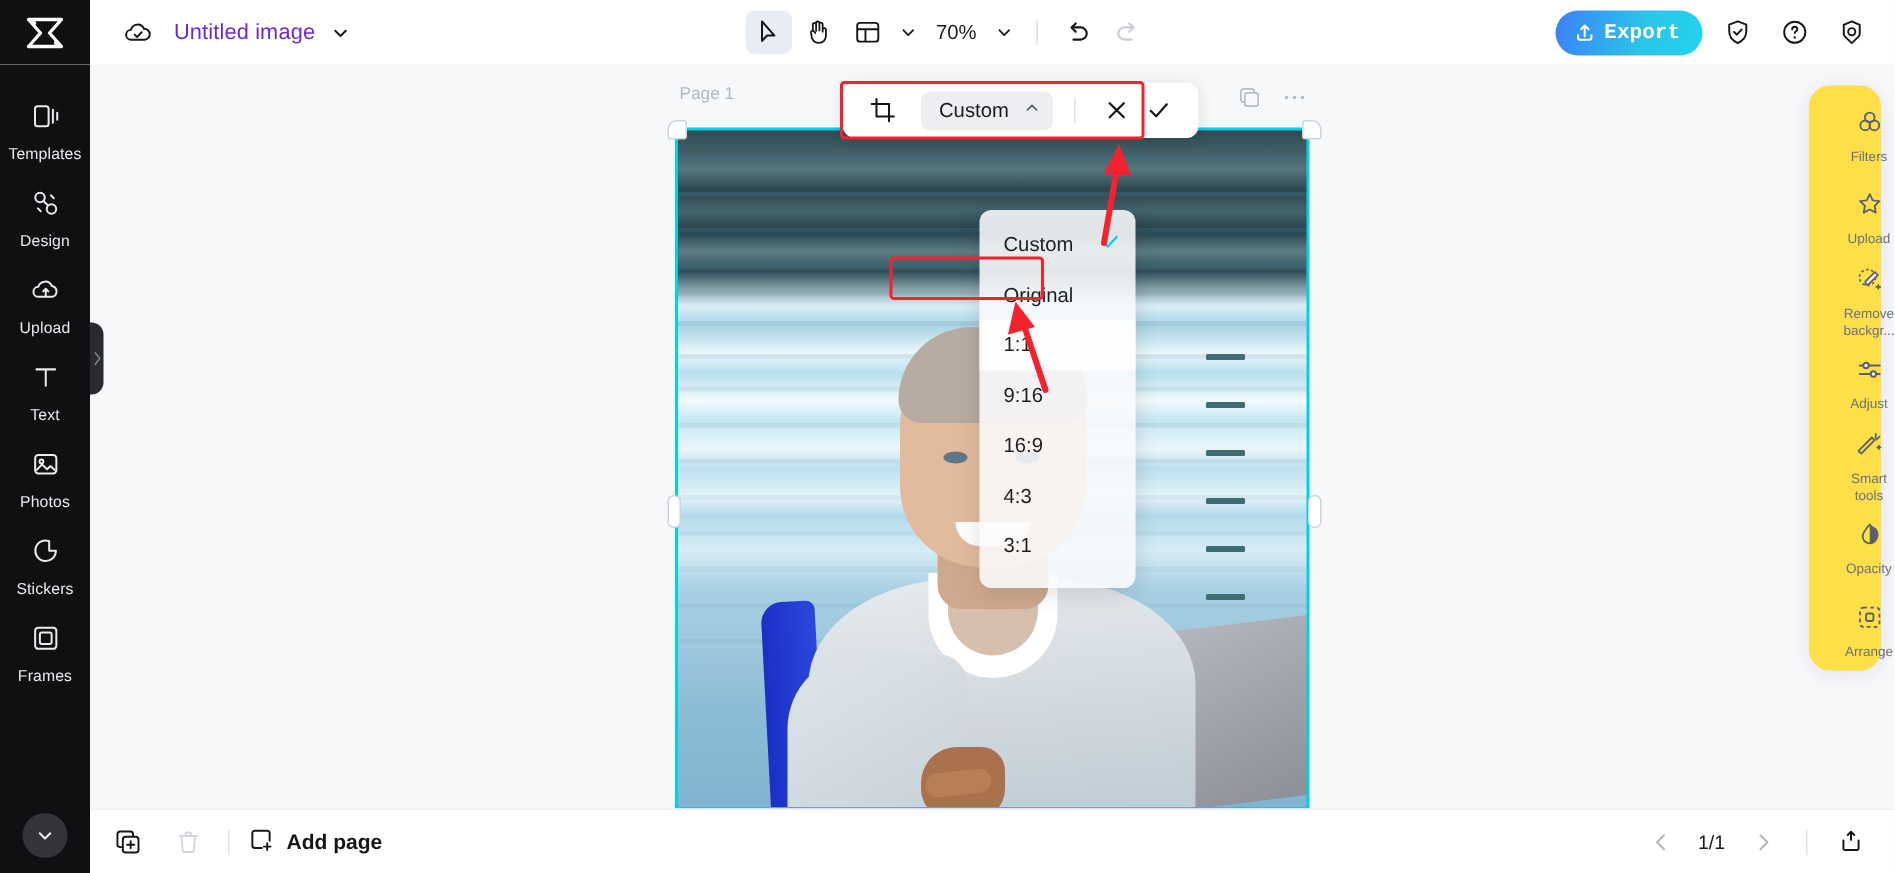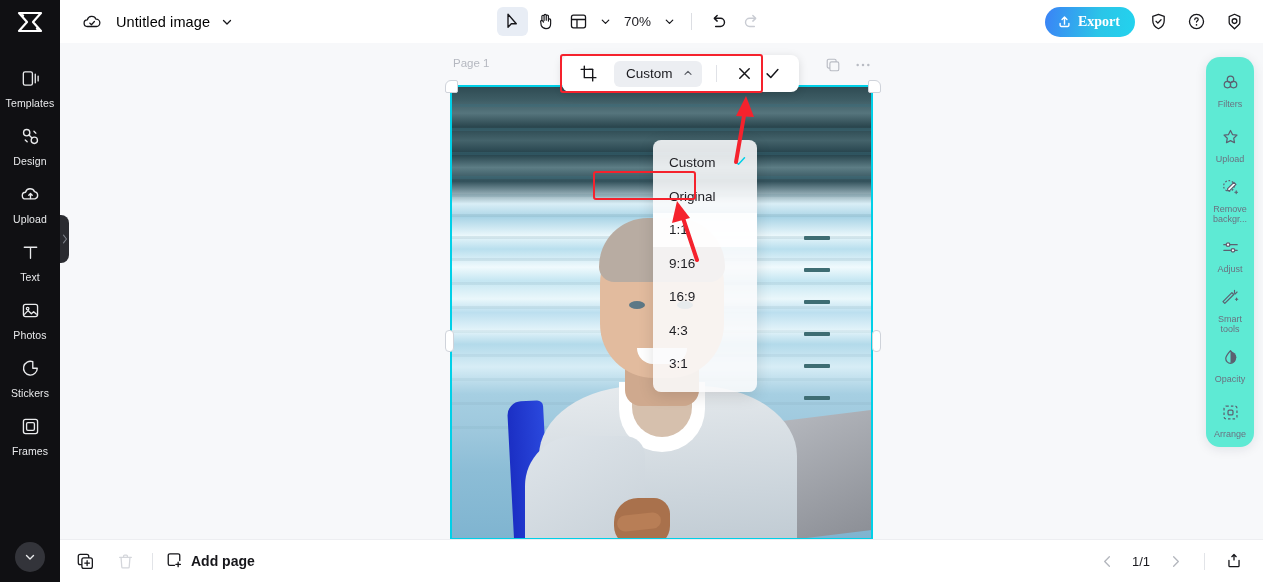--- a/index.html
+++ b/index.html
@@ -25,21 +25,21 @@
   }
   .logo-box {
     width: 60px; height: 43px;
     background: #101013;
     display: flex; align-items: center; justify-content: center;
     flex: none;
   }
   .doc-cloud { margin-left: 22px; display:flex; align-items:center; }
   .doc-title {
     margin-left: 14px;
-    font-size: 14.5px; color: #000000; letter-spacing: .1px;
+    font-size: 14.5px; color: #6d28d9; letter-spacing: .1px;
   }
   .doc-caret { margin-left: 10px; display:flex; align-items:center; }
 
   .tool-center {
     position: absolute; left: 50%; top: 0;
     transform: translateX(-50%);
     height: 43px; display: flex; align-items: center; gap: 2px;
   }
   .tbtn {
     width: 31px; height: 29px;
@@ -63,21 +63,21 @@
     position: absolute; right: 14px; top: 0;
     height: 43px; display: flex; align-items: center; gap: 4px;
   }
   .export-btn {
     height: 30px; padding: 0 15px 0 12px;
     border-radius: 15px;
     background: linear-gradient(100deg,#3b82f6 0%, #2bc5e8 60%, #22d3ee 100%);
     color: #fff; font-size: 14px; font-weight: 700;
     display: flex; align-items: center; gap: 6px;
     border: none; cursor: pointer;
-    font-family: Liberation Serif, serif;
+    font-family: Liberation Mono, monospace;
   }
   .ricon {
     width: 30px; height: 30px; margin-left: 4px;
     display:flex; align-items:center; justify-content:center;
     cursor: pointer;
   }
 
   
   .sidebar {
     position: absolute; left: 0; top: 43px;
@@ -333,24 +333,24 @@
     font-size: 13.5px; color: #1e1e23;
     cursor: pointer;
     justify-content: space-between;
   }
   .ratio-item.sel-hl { background: rgba(255,255,255,.85); }
 
   
   .right-panel {
     position: absolute; right: 9px; top: 57px;
     width: 48px; height: 390px;
-    background: #5eead4;
+    background: #fde047;
     border-radius: 14px;
     box-shadow: 0 2px 12px rgba(20,30,60,.10);
-    padding: 10px 0;
+    padding: 10px 16px;
     z-index: 55;
   }
   .rp-item {
     width: 48px; min-height: 48px;
     display: flex; flex-direction: column;
     align-items: center; justify-content: center;
     gap: 3px; margin-bottom: 7px; cursor: pointer;
   }
   .rp-label {
     font-size: 9px; color: #6b7180; text-align: center;

